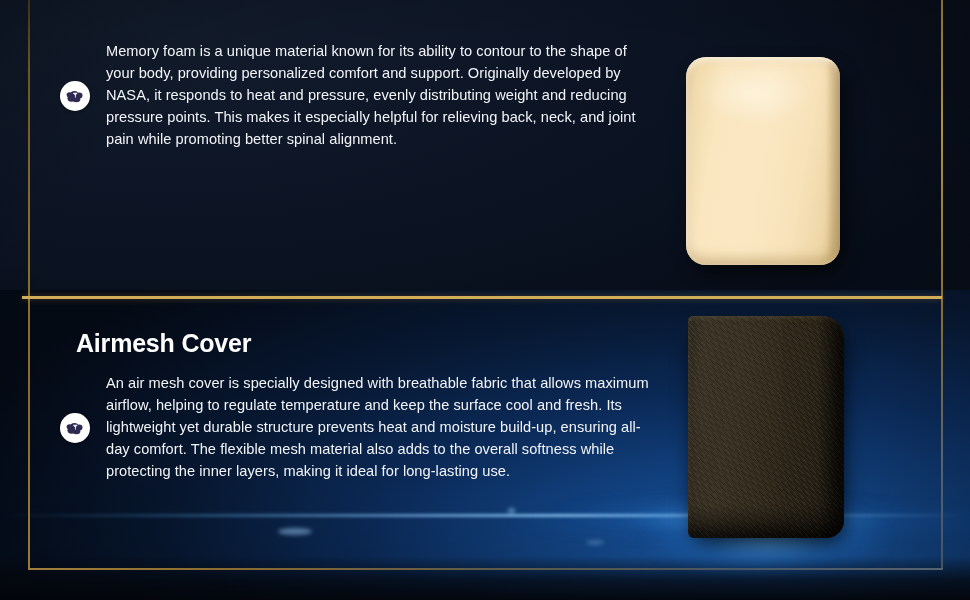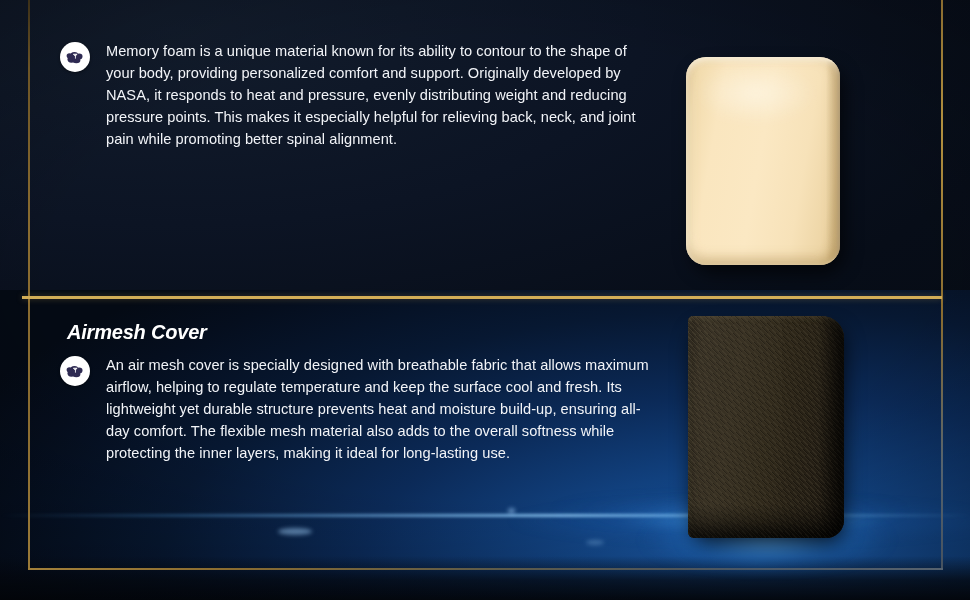--- a/index.html
+++ b/index.html
@@ -136,28 +136,27 @@
   }
   .title-sub {
     margin: 10px 0 0 0;
     font-size: 25px;
     line-height: 1.0;
     font-weight: 700;
     color: #ffffff;
     letter-spacing: -0.2px;
   }
   .title-sub.solo {
-    margin: 7px;
-    font-size: 20px;
-    font-style: italic;
+    margin: 16px;
+    font-size: 25px;
   }
 
   .body-row {
     display: flex;
-    align-items: flex-start;
+    align-items: center;
     margin-top: 22px;
   }
   .body-row.b { margin-top: 12px; }
 
   
   .icon-badge {
     flex: 0 0 auto;
     width: 30px;
     height: 30px;
     border-radius: 50%;

